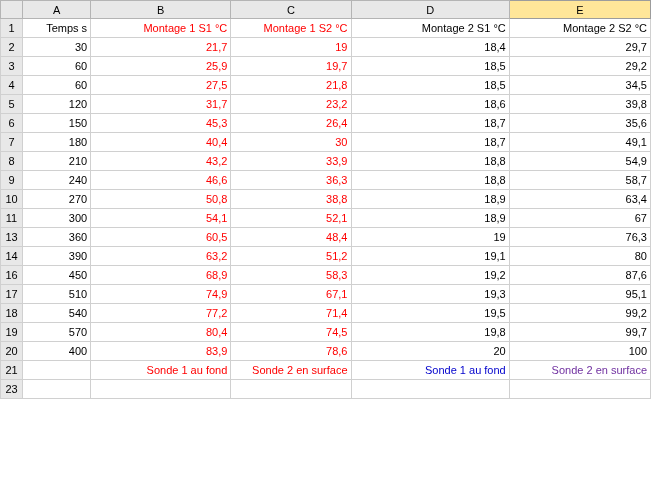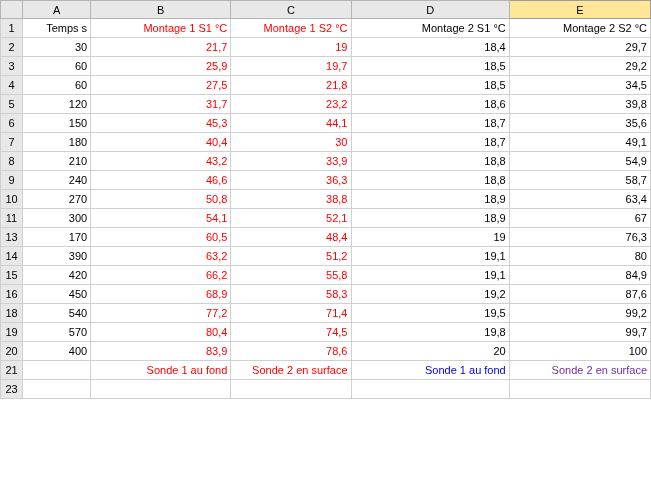--- a/index.html
+++ b/index.html
@@ -123,21 +123,21 @@
     <td class="num">120</td>
     <td class="num red">31,7</td>
     <td class="num red">23,2</td>
     <td class="num">18,6</td>
     <td class="num">39,8</td>
   </tr>
   <tr>
     <td class="rowhead">6</td>
     <td class="num">150</td>
     <td class="num red">45,3</td>
-    <td class="num red">44,1</td>
+    <td class="num red">26,4</td>
     <td class="num">18,7</td>
     <td class="num">35,6</td>
   </tr>
   <tr>
     <td class="rowhead">7</td>
     <td class="num">180</td>
     <td class="num red">40,4</td>
     <td class="num red">30</td>
     <td class="num">18,7</td>
     <td class="num">49,1</td>
@@ -169,51 +169,51 @@
   <tr>
     <td class="rowhead">11</td>
     <td class="num">300</td>
     <td class="num red">54,1</td>
     <td class="num red">52,1</td>
     <td class="num">18,9</td>
     <td class="num">67</td>
   </tr>
   <tr>
     <td class="rowhead">13</td>
-    <td class="num">170</td>
+    <td class="num">360</td>
     <td class="num red">60,5</td>
     <td class="num red">48,4</td>
     <td class="num">19</td>
     <td class="num">76,3</td>
   </tr>
   <tr>
     <td class="rowhead">14</td>
     <td class="num">390</td>
     <td class="num red">63,2</td>
     <td class="num red">51,2</td>
     <td class="num">19,1</td>
     <td class="num">80</td>
   </tr>
   <tr>
-    <td class="rowhead">15</td>
-    <td class="num">420</td>
-    <td class="num red">66,2</td>
-    <td class="num red">55,8</td>
-    <td class="num">19,1</td>
-    <td class="num">84,9</td>
-  </tr>
-  <tr>
     <td class="rowhead">16</td>
     <td class="num">450</td>
     <td class="num red">68,9</td>
     <td class="num red">58,3</td>
     <td class="num">19,2</td>
     <td class="num">87,6</td>
   </tr>
   <tr>
+    <td class="rowhead">17</td>
+    <td class="num">510</td>
+    <td class="num red">74,9</td>
+    <td class="num red">67,1</td>
+    <td class="num">19,3</td>
+    <td class="num">95,1</td>
+  </tr>
+  <tr>
     <td class="rowhead">18</td>
     <td class="num">540</td>
     <td class="num red">77,2</td>
     <td class="num red">71,4</td>
     <td class="num">19,5</td>
     <td class="num">99,2</td>
   </tr>
   <tr>
     <td class="rowhead">19</td>
     <td class="num">570</td>

